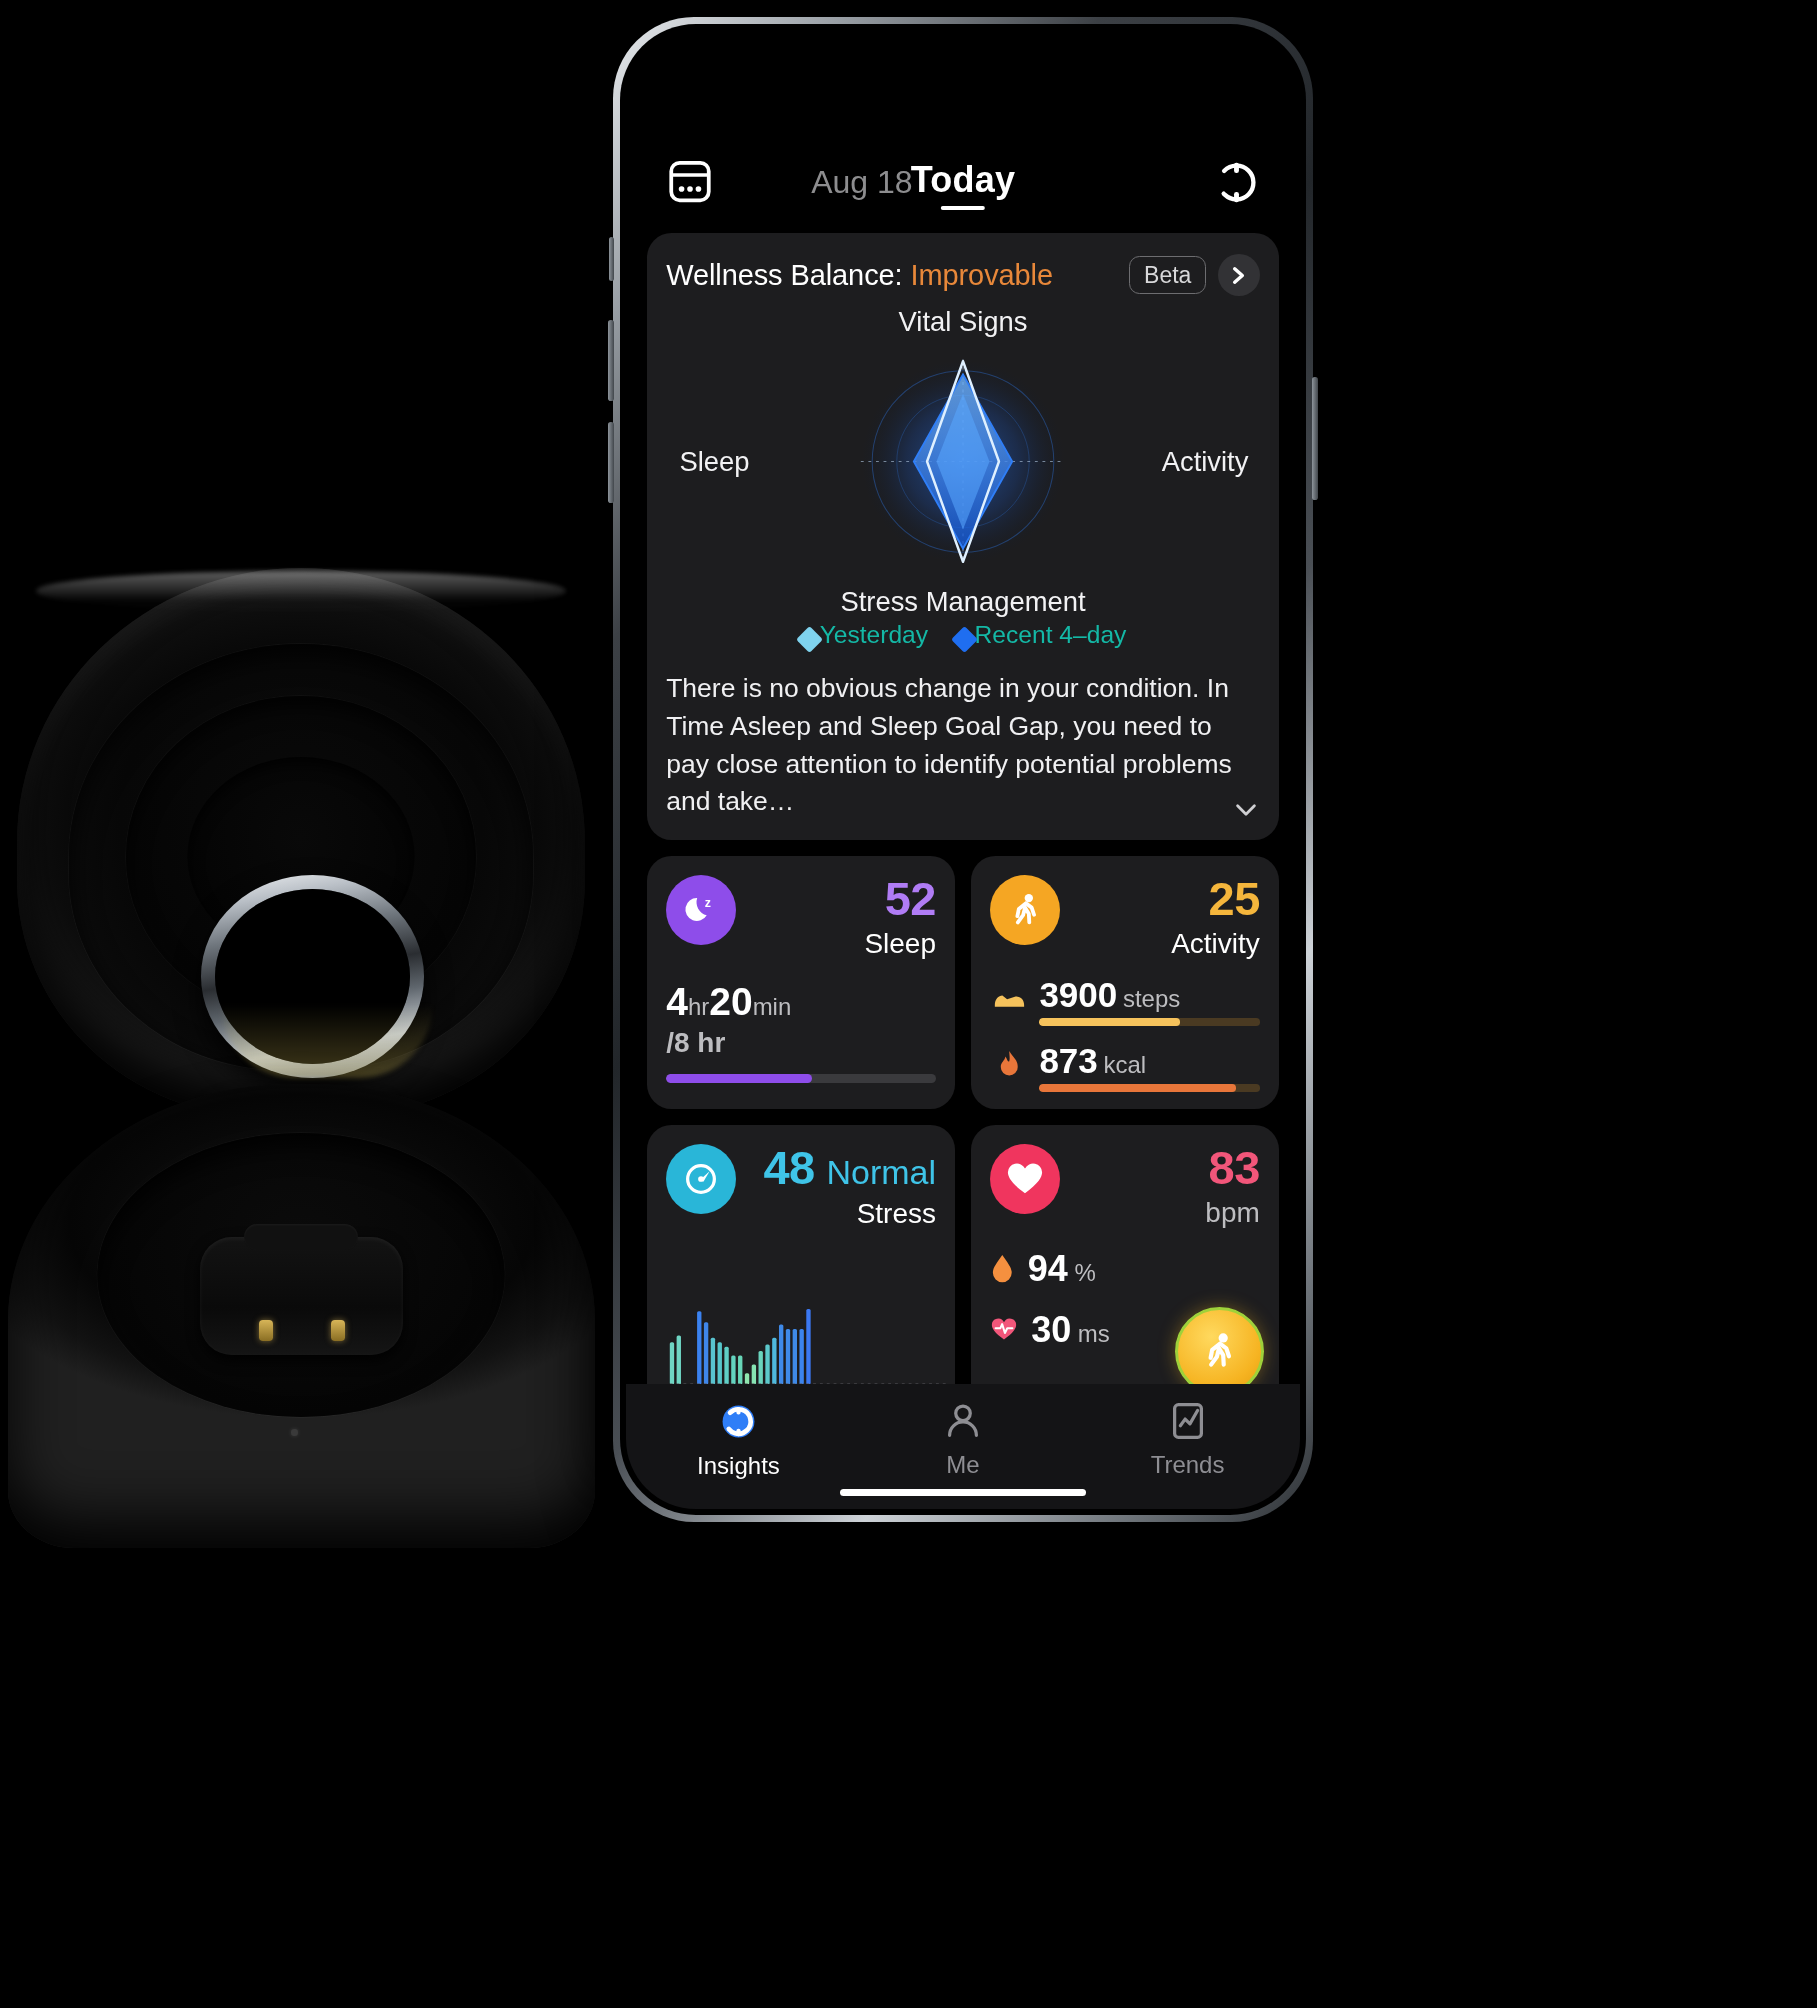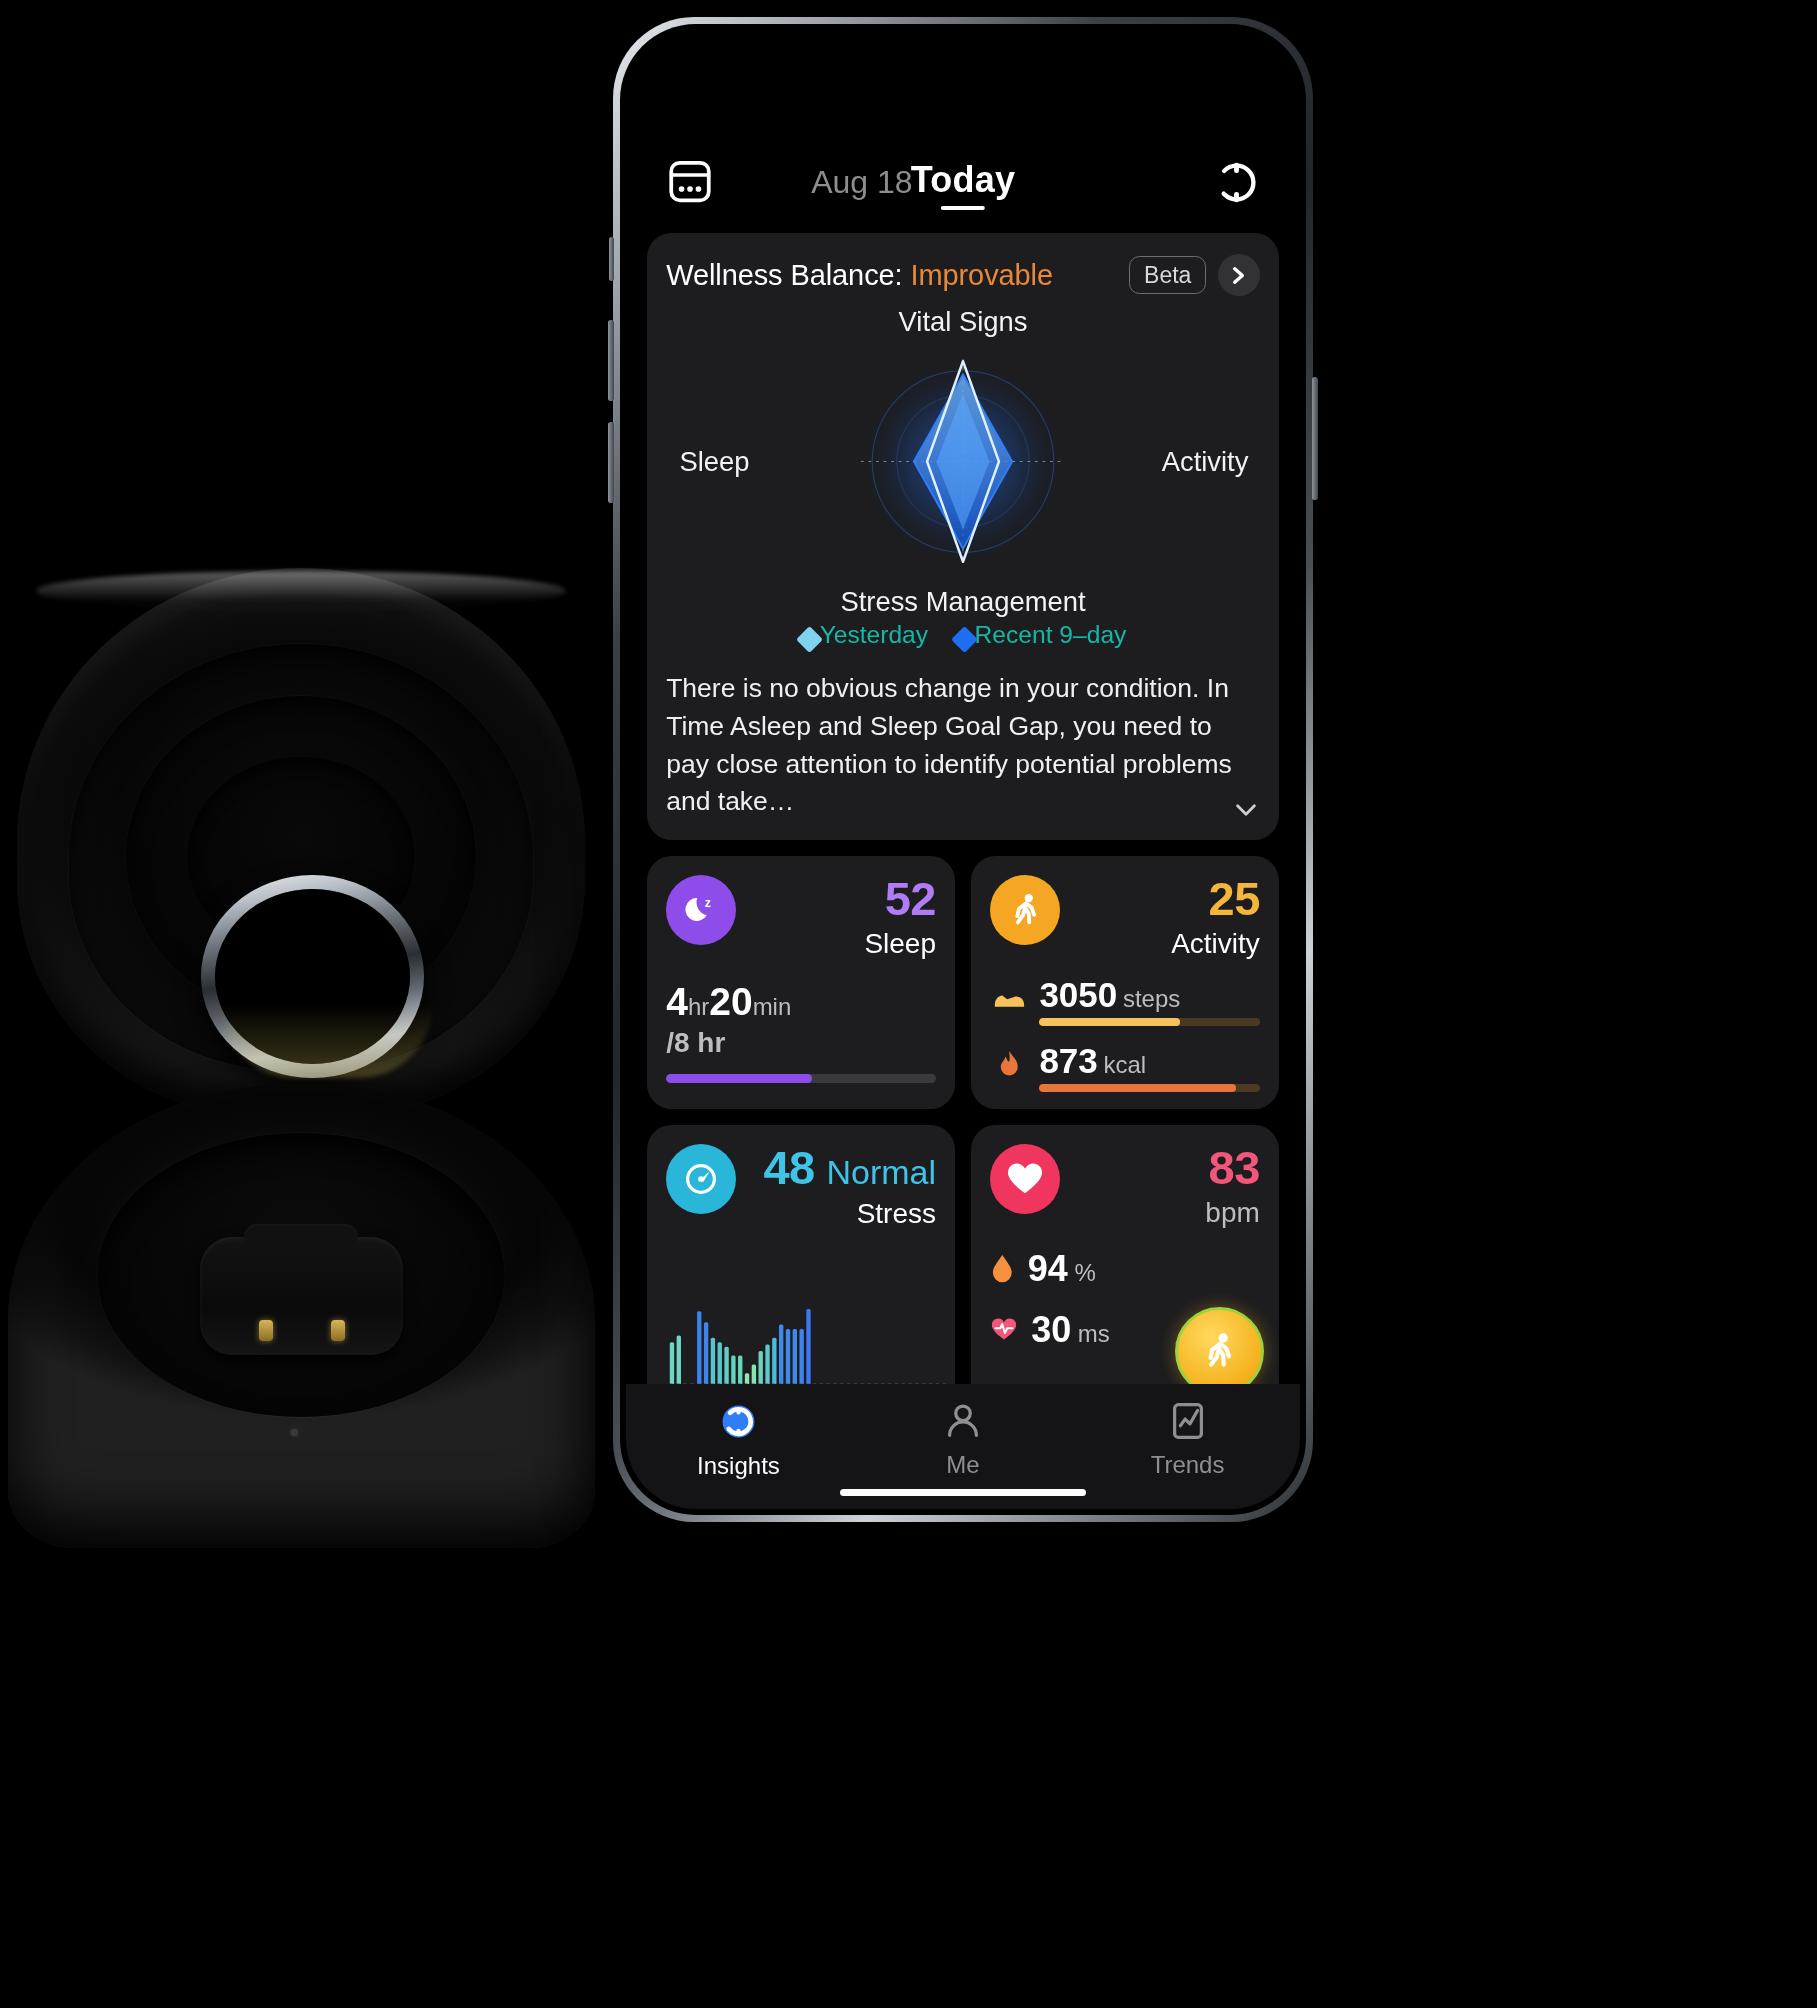--- a/index.html
+++ b/index.html
@@ -322,21 +322,21 @@
             </svg>
           </div>
 
           <div id="legend">
             <div class="lg">
               <span class="dia" style="background:#7fd3ee"></span>
               <span>Yesterday</span>
             </div>
             <div class="lg">
               <span class="dia" style="background:#1f6ef0"></span>
-              <span>Recent 9–day</span>
+              <span>Recent 4–day</span>
             </div>
           </div>
 
           <div id="wb-desc">
             <span>There is no obvious change in your condition. In Time Asleep and Sleep Goal Gap, you need to pay close attention to identify potential problems and take…</span>
             <svg id="wb-desc-chev" width="28" height="19" viewBox="0 0 30 20">
               <polyline points="6,6 15,15 24,6" fill="none" stroke="#cfcfd2" stroke-width="3" stroke-linecap="round" stroke-linejoin="round"></polyline>
             </svg>
           </div>
         </div>
@@ -380,21 +380,21 @@
             </div>
 
             <div class="arow">
               <div class="aicon">
                 <svg width="34" height="24.6" viewBox="0 0 36 26">
                   <path d="M3 19 C3 13 7 9 11 9 L16 13 L25 10 C31 10 34 14 34 19 L34 21 L3 21 Z" fill="#f5c25c"></path>
                 </svg>
               </div>
               <div class="acol">
                 <div class="aval">
-                  <span>3050</span><em>steps</em>
+                  <span>3900</span><em>steps</em>
                 </div>
                 <div class="abar">
                   <i id="steps-bar" style="background: rgb(245, 194, 92); width: 64%;"></i>
                 </div>
               </div>
             </div>
 
             <div class="arow">
               <div class="aicon">
                 <svg width="26.5" height="32" viewBox="0 0 28 34">

